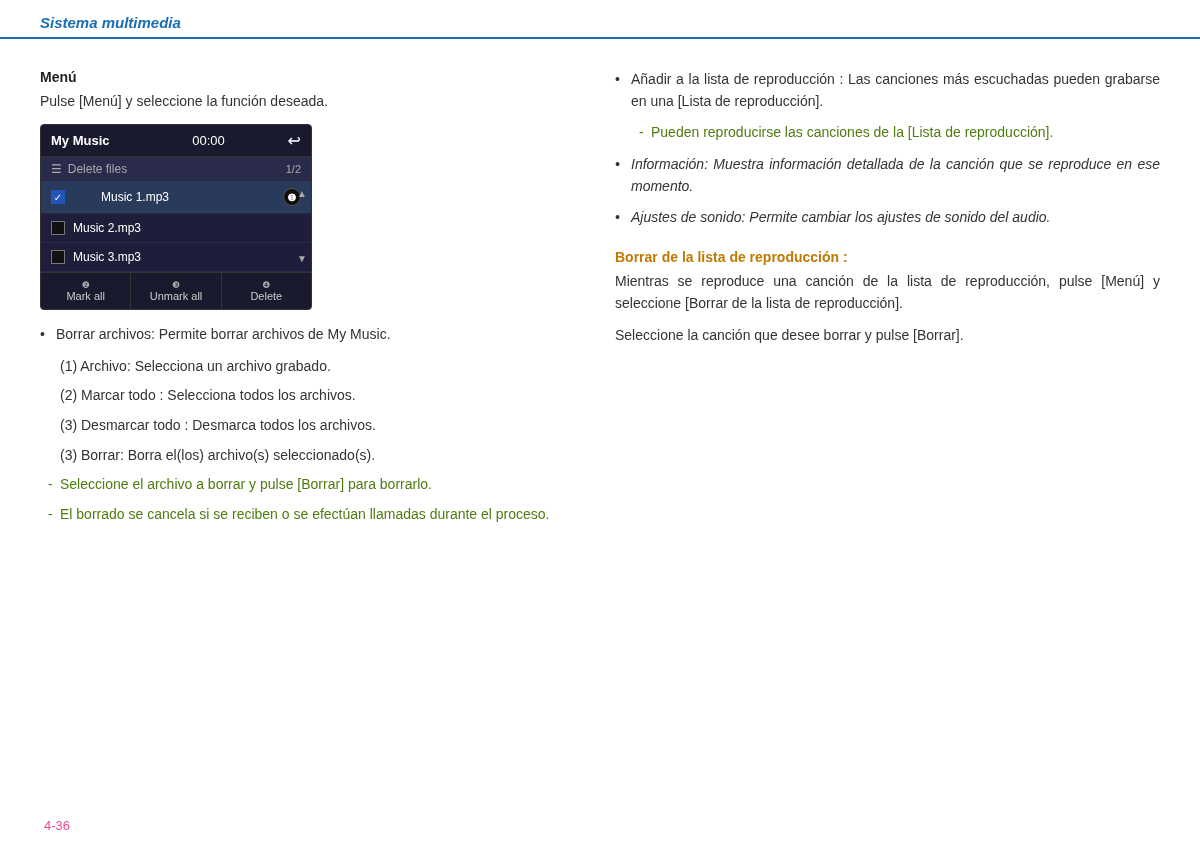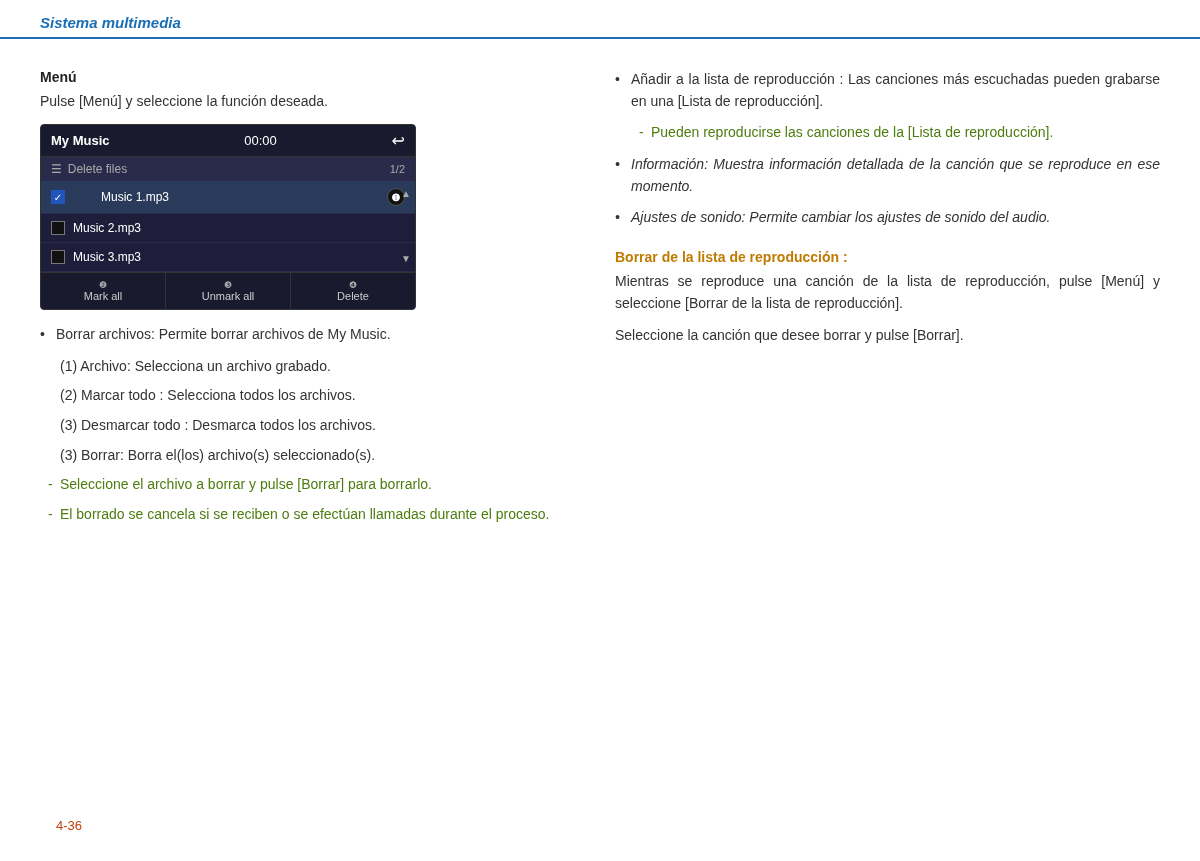--- a/index.html
+++ b/index.html
@@ -59,21 +59,21 @@
       margin-bottom: 12px;
       line-height: 1.5;
     }
 
     
     .device-screen {
       background: #0c4a6e;
       border-radius: 4px;
       overflow: hidden;
       margin-bottom: 14px;
-      width: 376px;
+      width: 272px;
       border: 1px solid #333;
     }
 
     .screen-header {
       display: flex;
       align-items: center;
       background: #1a1a2e;
       padding: 6px 10px;
       justify-content: space-between;
     }
@@ -277,23 +277,23 @@
       font-size: 14px;
       color: #c07a00;
       margin-bottom: 6px;
       margin-top: 20px;
     }
 
     
     .page-number {
       position: absolute;
       bottom: 28px;
-      left: 56px;
+      left: 44px;
       font-size: 13px;
-      color: #c2410c;
+      color: #ec4899;
     }
 
     .screen-list-wrapper {
       position: relative;
     }
   </style>
 </head>
 <body>
 
 <div class="page-header">

